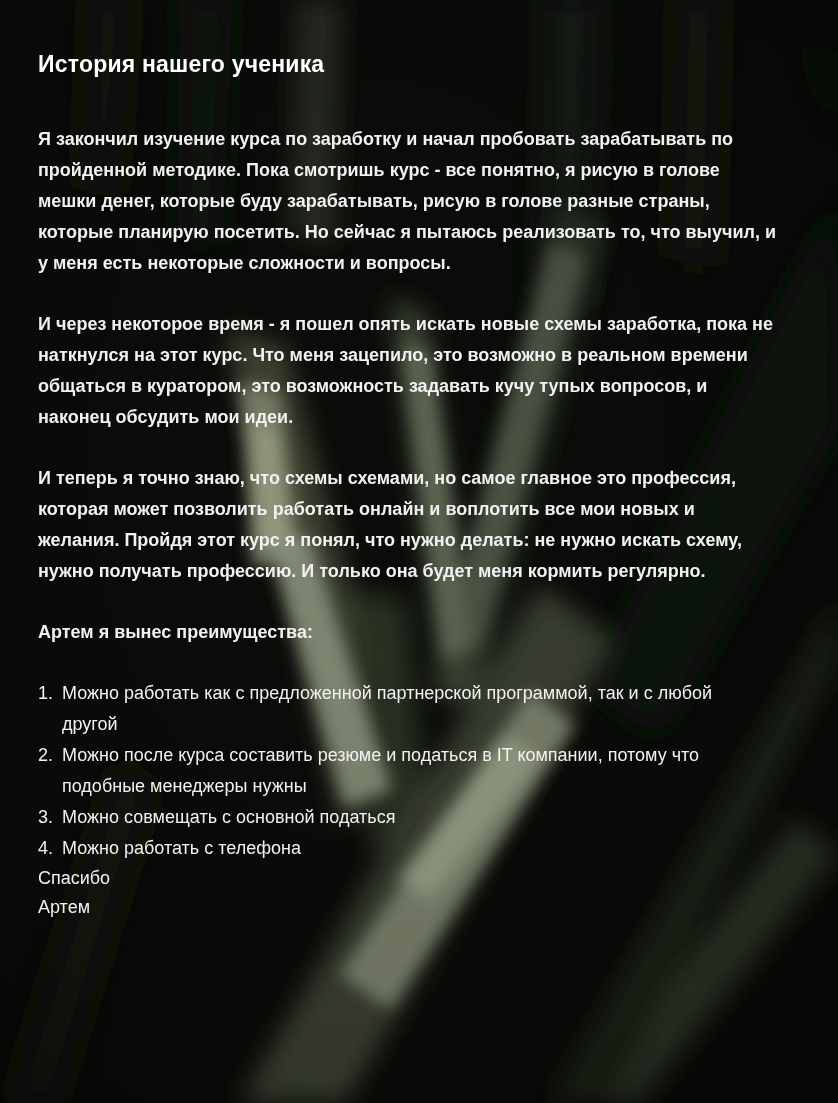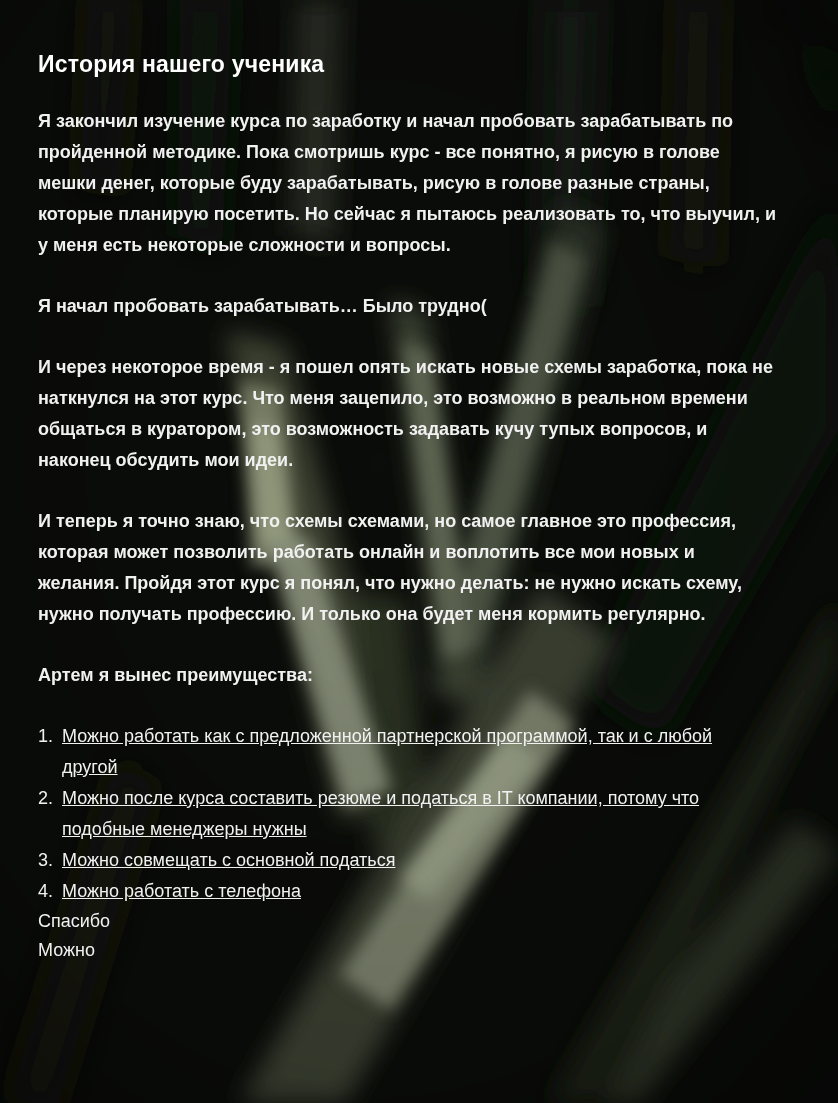--- a/index.html
+++ b/index.html
@@ -18,21 +18,21 @@
   }
   .content {
     position: absolute;
     z-index: 1;
     left: 38px;
     top: 0;
     width: 756px;
     color: #f1f1f1;
   }
   h1.title {
-    margin: 48px 0 26px 0;
+    margin: 48px 0 44px 0;
     font-size: 23px;
     line-height: 32px;
     font-weight: 700;
     color: #ffffff;
     letter-spacing: 0.2px;
   }
   p.para {
     margin: 0 0 30px 0;
     font-size: 18px;
     line-height: 31px;
@@ -46,21 +46,20 @@
     font-size: 18px;
     line-height: 31px;
   }
   .li-marker {
     flex: none;
     width: 24px;
   }
   .li-text {
     flex: 1;
     white-space: pre-line;
-    text-decoration: underline;
   }
   .signoff {
     font-size: 18px;
     line-height: 29px;
   }
 </style>
 </head>
 <body>
 
 <div class="bg">
@@ -126,21 +125,20 @@
 </div>
 
 <main class="content">
   <h1 class="title">История нашего ученика</h1>
 
   <p class="para">Я закончил изучение курса по заработку и начал пробовать зарабатывать по
 пройденной методике. Пока смотришь курс - все понятно, я рисую в голове
 мешки денег, которые буду зарабатывать, рисую в голове разные страны,
 которые планирую посетить. Но сейчас я пытаюсь реализовать то, что выучил, и
 у меня есть некоторые сложности и вопросы.</p>
-  <p class="para">Я начал пробовать зарабатывать… Было трудно(</p>
   <p class="para">И через некоторое время - я пошел опять искать новые схемы заработка, пока не
 наткнулся на этот курс. Что меня зацепило, это возможно в реальном времени
 общаться в куратором, это возможность задавать кучу тупых вопросов, и
 наконец обсудить мои идеи.</p>
   <p class="para">И теперь я точно знаю, что схемы схемами, но самое главное это профессия,
 которая может позволить работать онлайн и воплотить все мои новых и
 желания. Пройдя этот курс я понял, что нужно делать: не нужно искать схему,
 нужно получать профессию. И только она будет меня кормить регулярно.</p>
   <p class="para">Артем я вынес преимущества:</p>
 
@@ -160,15 +158,15 @@
       <span class="li-text">Можно совмещать с основной податься</span>
     </div>
     <div class="li">
       <span class="li-marker">4.</span>
       <span class="li-text">Можно работать с телефона</span>
     </div>
   </div>
 
   <div class="signoff">
     <div>Спасибо</div>
-    <div>Можно</div>
+    <div>Артем</div>
   </div>
 </main>
 
 </body></html>

